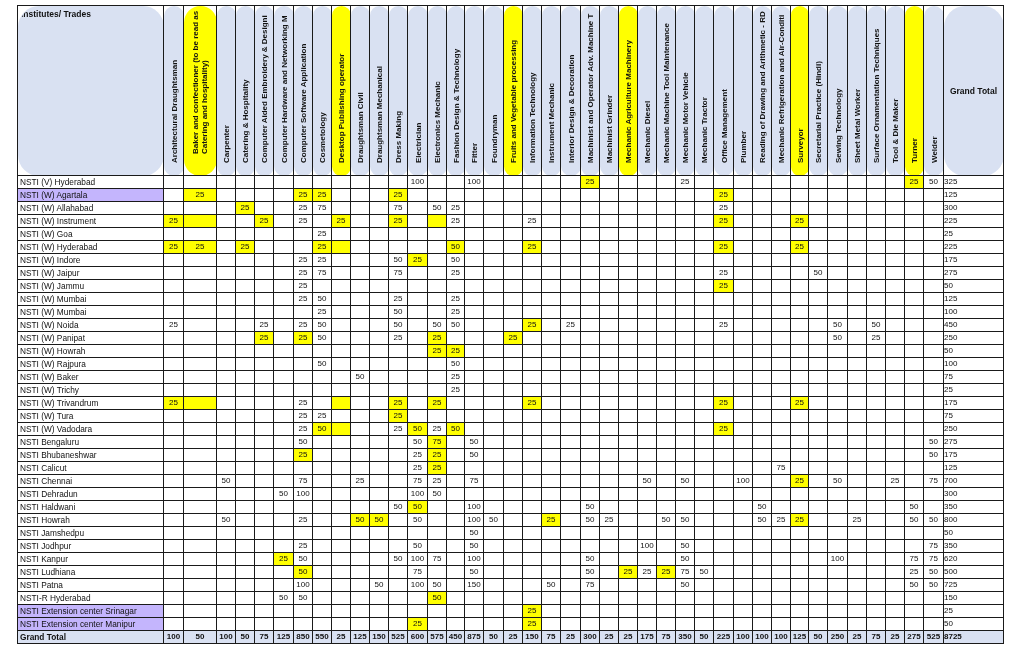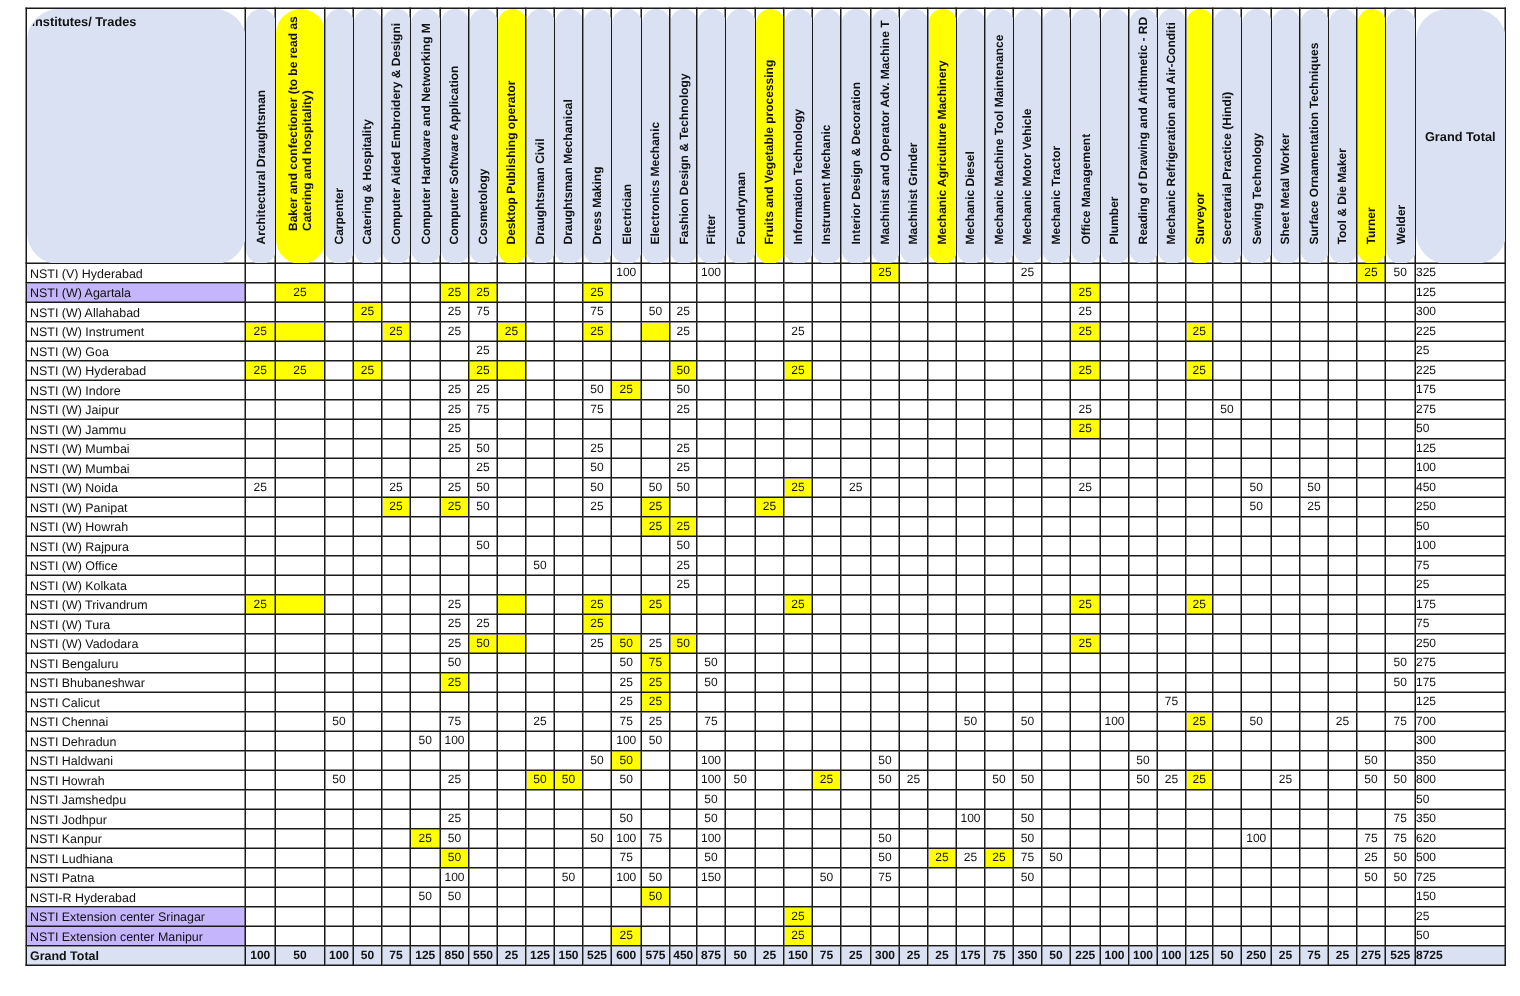--- a/index.html
+++ b/index.html
@@ -848,21 +848,21 @@
         <td class="v"></td>
         <td class="v"></td>
         <td class="v"></td>
         <td class="v"></td>
         <td class="v"></td>
         <td class="v"></td>
         <td class="v"></td>
         <td class="gtv">100</td>
       </tr>
       <tr>
-        <td class="name">NSTI (W) Office</td>
+        <td class="name">NSTI (W) Baker</td>
         <td class="v"></td>
         <td class="v"></td>
         <td class="v"></td>
         <td class="v"></td>
         <td class="v"></td>
         <td class="v"></td>
         <td class="v"></td>
         <td class="v"></td>
         <td class="v"></td>
         <td class="v">50</td>
@@ -892,21 +892,21 @@
         <td class="v"></td>
         <td class="v"></td>
         <td class="v"></td>
         <td class="v"></td>
         <td class="v"></td>
         <td class="v"></td>
         <td class="v"></td>
         <td class="gtv">75</td>
       </tr>
       <tr>
-        <td class="name">NSTI (W) Kolkata</td>
+        <td class="name">NSTI (W) Trichy</td>
         <td class="v"></td>
         <td class="v"></td>
         <td class="v"></td>
         <td class="v"></td>
         <td class="v"></td>
         <td class="v"></td>
         <td class="v"></td>
         <td class="v"></td>
         <td class="v"></td>
         <td class="v"></td>

